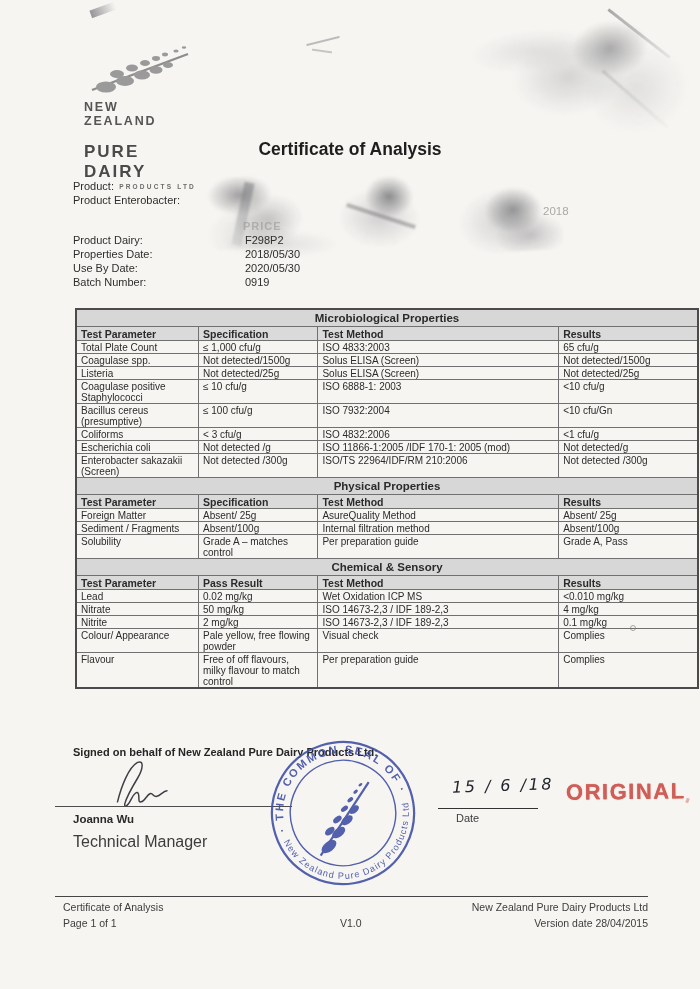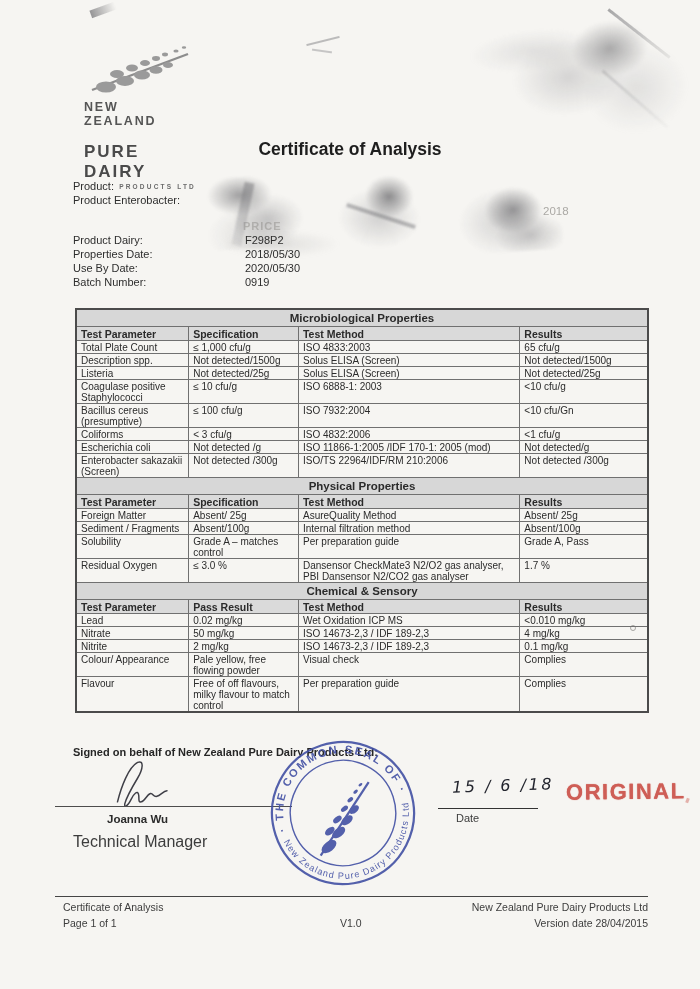--- a/index.html
+++ b/index.html
@@ -68,34 +68,34 @@
   .title{position:absolute;left:0;right:0;top:139px;text-align:center;
     font-size:17.5px;font-weight:bold;color:#1e1e1e;}
 
   
   .pinfo{position:absolute;left:73px;font-size:11px;color:#2e2e2e;}
   .pinfo .row{height:14px;line-height:14px;}
   .pinfo .lbl{display:inline-block;width:172px;}
   .pg1{top:179px;} .pg2{top:233px;}
 
   
-  .coa-table{position:absolute;left:75px;top:308px;width:574px;
+  .coa-table{position:absolute;left:75px;top:308px;width:624px;
     border-collapse:collapse;table-layout:fixed;font-size:10px;color:#2b2b2b;
     border:2px solid #4b4b4b;}
   .coa-table td{border:1px solid #707070;padding:1px 4px 0 4px;vertical-align:top;
     line-height:11px;text-align:left;}
   .coa-table td.section-cell{background:#d7d7d7;text-align:center;font-weight:bold;
     font-size:11.5px;padding:2px 0 1px;line-height:13px;}
   .coa-table td.header-cell{background:#dadada;font-weight:bold;font-size:10.5px;line-height:12px;}
 
   
   .signed{position:absolute;left:73px;top:746px;font-size:11px;font-weight:bold;color:#262626;}
   .sig-svg{position:absolute;left:96px;top:756px;}
   .sig-line{position:absolute;left:55px;top:806px;width:237px;border-top:1.5px solid #4d4d4d;}
-  .signer{position:absolute;left:73px;top:813px;font-size:11.5px;font-weight:bold;color:#2b2b2b;margin-left:34px;}
+  .signer{position:absolute;left:73px;top:813px;font-size:11.5px;font-weight:bold;color:#2b2b2b;}
   .signer-title{position:absolute;left:73px;top:833px;font-size:16px;color:#3c3c3c;}
 
   .hand-date{position:absolute;left:452px;top:776px;font-family:"DejaVu Sans",sans-serif;
     font-style:italic;font-size:16px;letter-spacing:2.5px;color:#23252e;transform:rotate(-2deg);}
   .date-line{position:absolute;left:438px;top:808px;width:100px;border-top:1.5px solid #333;}
   .date-lbl{position:absolute;left:456px;top:812px;font-size:11px;color:#3c3c3c;}
 
   .stamp{position:absolute;left:566px;top:779px;font-size:22px;font-weight:bold;
     letter-spacing:1.5px;color:var(--stamp-color,#c94a41);transform:rotate(-.6deg);
     text-shadow:0 0 1px var(--stamp-color,#c94a41);opacity:.88;}
@@ -197,21 +197,21 @@
           <td class="header-cell">Test Method</td>
           <td class="header-cell">Results</td>
         </tr>
         <tr>
           <td>Total Plate Count</td>
           <td>≤ 1,000 cfu/g</td>
           <td>ISO 4833:2003</td>
           <td>65 cfu/g</td>
         </tr>
         <tr>
-          <td>Description spp.</td>
+          <td>Coagulase spp.</td>
           <td>Not detected/1500g</td>
           <td>Solus ELISA (Screen)</td>
           <td>Not detected/1500g</td>
         </tr>
         <tr>
           <td>Listeria</td>
           <td>Not detected/25g</td>
           <td>Solus ELISA (Screen)</td>
           <td>Not detected/25g</td>
         </tr>
@@ -264,26 +264,20 @@
           <td>Sediment / Fragments</td>
           <td>Absent/100g</td>
           <td>Internal filtration method</td>
           <td>Absent/100g</td>
         </tr>
         <tr>
           <td>Solubility</td>
           <td>Grade A – matches control</td>
           <td>Per preparation guide</td>
           <td>Grade A, Pass</td>
-        </tr>
-        <tr>
-          <td>Residual Oxygen</td>
-          <td>≤ 3.0 %</td>
-          <td>Dansensor CheckMate3 N2/O2 gas analyser, PBI Dansensor N2/CO2 gas analyser</td>
-          <td>1.7 %</td>
         </tr>
         <tr>
           <td colspan="4" class="section-cell">Chemical &amp; Sensory</td>
         </tr>
         <tr>
           <td class="header-cell">Test Parameter</td>
           <td class="header-cell">Pass Result</td>
           <td class="header-cell">Test Method</td>
           <td class="header-cell">Results</td>
         </tr>

